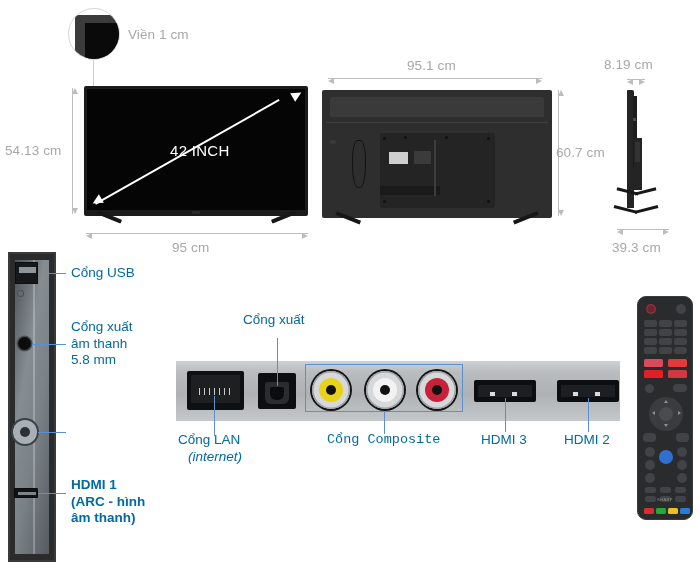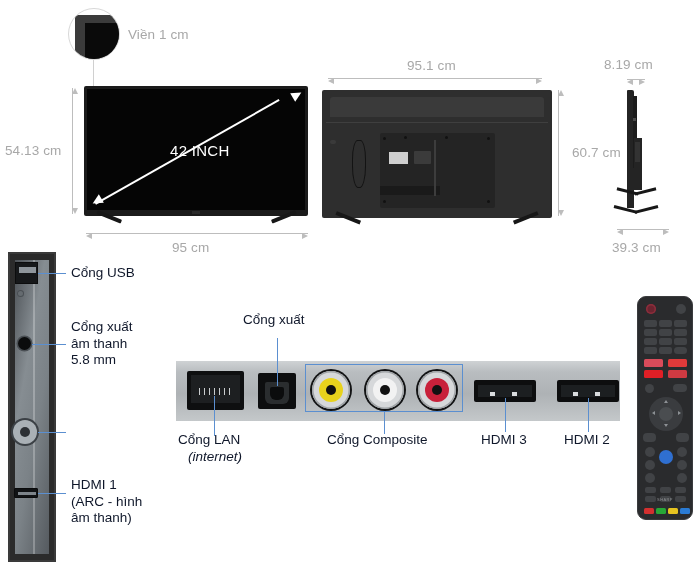--- a/index.html
+++ b/index.html
@@ -7,21 +7,21 @@
     width: 700px; height: 569px;
     background: #ffffff;
     font-family: "Liberation Sans", sans-serif;
     position: relative;
     overflow: hidden;
     color: #9a9a9a;
   }
   .stage { position: absolute; inset: 0; }
   .abs { position: absolute; }
   .dim-label { color: #a8a8a8; font-size: 13.5px; white-space: nowrap; letter-spacing: .1px; }
-  .callout-label { color: #0f172a; font-size: 13.5px; line-height: 16.5px; white-space: nowrap; }
+  .callout-label { color: #0369a1; font-size: 13.5px; line-height: 16.5px; white-space: nowrap; }
 
   
   .arrow-h, .arrow-v { background: #bdbdbd; position: absolute; }
   .arrow-h { height: 1px; }
   .arrow-v { width: 1px; }
   .ah-cap { position: absolute; width: 0; height: 0; border-top: 3.5px solid transparent; border-bottom: 3.5px solid transparent; }
   .ah-cap.l { border-right: 6px solid #bdbdbd; left: 0; top: -3px; }
   .ah-cap.r { border-left: 6px solid #bdbdbd; right: 0; top: -3px; }
   .av-cap { position: absolute; width: 0; height: 0; border-left: 3.5px solid transparent; border-right: 3.5px solid transparent; }
   .av-cap.t { border-bottom: 6px solid #bdbdbd; top: 0; left: -3px; }
@@ -164,21 +164,21 @@
     <div class="arrow-h" style="left:328px; top:78px; width:214px;"></div>
     <div class="ah-cap l" style="left:328px; top:78px;"></div>
     <div class="ah-cap r" style="left:536px; top:78px;"></div>
     <div class="dim-label abs" style="left:407px; top:58px;">95.1 cm</div>
   </div>
 
   <div>
     <div class="arrow-v" style="left:558px; top:90px; height:126px;"></div>
     <div class="av-cap t" style="left:558px; top:90px;"></div>
     <div class="av-cap b" style="left:558px; top:210px;"></div>
-    <div class="dim-label abs" style="left:572px; top:145px;">60.7 cm</div>
+    <div class="dim-label abs" style="left:556px; top:145px;">60.7 cm</div>
   </div>
 
   <div>
     <div class="side-body" style="left:627px; top:90px; width:7px; height:118px; border-radius:1px 2px 0 0;"></div>
     <div class="abs" style="left:633px; top:96px; width:4px; height:72px; background:#1c1c1c;"></div>
     <div class="abs" style="left:634px; top:138px; width:8px; height:52px; background:#242424;"></div>
     <div class="abs" style="left:635px; top:142px; width:5px; height:20px; background:#333;"></div>
     <div class="abs" style="left:633px; top:118px; width:3px; height:3px; background:#4a4a4a;"></div>
     <div class="leg" style="left:617px; top:190px; width:22px; height:3px; transform:rotate(14deg);"></div>
     <div class="leg" style="left:634px; top:190px; width:22px; height:3px; transform:rotate(-14deg);"></div>
@@ -230,21 +230,21 @@
   <div class="lead lead-h" style="left:32px; top:344px; width:34px;"></div>
   <div class="abs" style="left:71px; top:319px;">
     <div class="callout-label">Cổng xuất</div>
     <div class="callout-label">âm thanh</div>
     <div class="callout-label">5.8 mm</div>
   </div>
 
   <div class="lead lead-h" style="left:38px; top:432px; width:28px;"></div>
 
   <div class="lead lead-h" style="left:38px; top:493px; width:28px;"></div>
-  <div class="abs" style="left:71px; top:477px;">
+  <div class="abs" style="left:71px; top:477px;font-weight:bold;">
     <div class="callout-label">HDMI 1</div>
     <div class="callout-label">(ARC - hình</div>
     <div class="callout-label">âm thanh)</div>
   </div>
 
   <div>
     <div class="panel-strip" style="left:176px; top:361px; width:444px; height:60px;"></div>
 
     <div class="lan-port" style="left:187px; top:371px; width:57px; height:39px;">
       <div class="lan-inner" style="left:4px; top:4px; width:49px; height:28px;"></div>
@@ -299,21 +299,21 @@
 
   <div class="abs" style="left:243px; top:312px; text-align:center;">
     <div class="callout-label">Cổng xuất</div>
   </div>
 
   <div class="abs" style="left:178px; top:432px;">
     <div class="callout-label">Cổng LAN</div>
     <div class="callout-label" style="padding-left:10px;font-style:italic;">(internet)</div>
   </div>
 
-  <div class="callout-label abs" style="left:327px; top:432px;">Cổng Composite</div>
+  <div class="callout-label abs" style="left:327px; top:432px;font-family:Liberation Mono, monospace;">Cổng Composite</div>
 
   <div class="callout-label abs" style="left:481px; top:432px;">HDMI 3</div>
 
   <div class="callout-label abs" style="left:564px; top:432px;">HDMI 2</div>
 
   <div class="remote-body" style="left:637px; top:296px; width:56px; height:224px;">
 
     <div class="rbtn rbtn-r" style="left:8px; top:7px; width:10px; height:10px; background:#6b2430; box-shadow:inset 0 0 0 1.5px #8c2e3c;"></div>
     <div class="rbtn rbtn-r" style="left:38px; top:7px; width:10px; height:10px;"></div>
 

